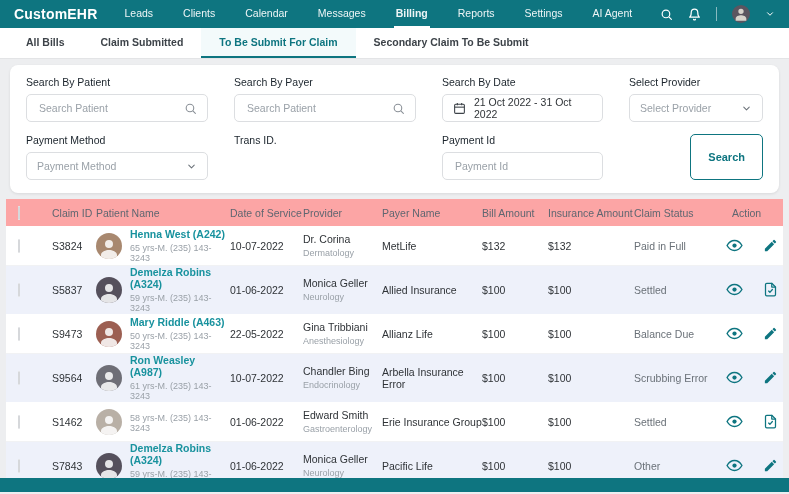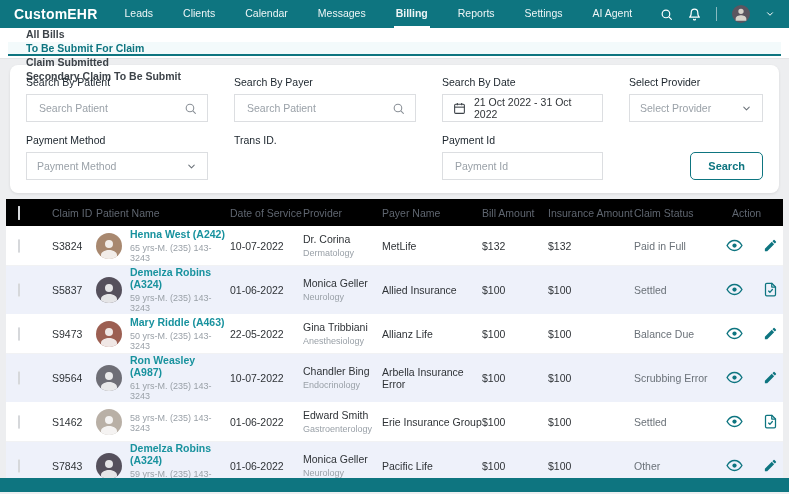--- a/index.html
+++ b/index.html
@@ -24,60 +24,60 @@
   .top-actions { display:flex; align-items:center; gap:15px; }
   .top-actions svg { display:block; }
   .top-divider { width:1px; height:14px; background:rgba(255,255,255,.5); }
   .avatar-top {
     width:18px; height:18px; border-radius:50%; background:#5b5560;
     display:flex; align-items:center; justify-content:center; overflow:hidden;
   }
   
   .tabsbar {
     background:#fff; height:31px; display:flex; align-items:stretch;
-    padding:0 8px; border-bottom:1px solid #e3e4e6;flex-direction:column;
+    padding:0 8px; border-bottom:1px solid #e3e4e6;
   }
   .tab {
     font-size:10.5px; font-weight:bold; color:#3d4349; padding:0 18px;
     display:flex; align-items:center; border-bottom:2px solid transparent; cursor:pointer; white-space:nowrap;
   }
   .tab.active { color:#0e7580; border-bottom-color:#0e7580; background:#f3fafb; }
   
   .filter-card {
     margin:6px 10px 0; background:#fff; border-radius:8px;
     box-shadow:0 1px 3px rgba(0,0,0,.09); padding:11px 16px 13px;
   }
   .filter-grid { display:grid; grid-template-columns:1fr 1fr 1fr 1fr; gap:12px 26px; }
   .f-label { font-size:10.5px; font-weight:normal; color:#1b242c; display:block; margin-bottom:6px; }
   .input {
-    height:28px; border:1px solid #dcdee1; border-radius:0; background:#fff;
+    height:28px; border:1px solid #dcdee1; border-radius:5px; background:#fff;
     display:flex; align-items:center; padding:0 10px; gap:8px; color:#9aa1a8;
   }
   .input input {
     border:none; outline:none; flex:1; font-size:10.5px; min-width:0;
     font-family:"Liberation Sans", sans-serif; color:#2f3337; background:transparent;
   }
   .input input::placeholder { color:#9aa1a8; }
   .input .ph { flex:1; font-size:10.5px; color:#9aa1a8; }
   .input .val { flex:1; font-size:10.5px; color:#2f3337; }
   .input svg { flex:none; }
-  .btn-cell { display:flex; align-items:flex-end; justify-content:flex-end; }
+  .btn-cell { display:flex; justify-content:flex-end; }
   .search-btn {
     border:1px solid #0e7580; color:#0e7580; background:#fff; font-weight:bold;
     font-size:11px; padding:7px 17px; border-radius:5px; cursor:pointer;
     font-family:"Liberation Sans", sans-serif;
   }
   
   .table-wrap { margin:6px 6px 0; background:#fff; }
   .thead, .trow {
     display:grid;
     grid-template-columns:34px 44px 134px 73px 79px 100px 66px 86px 84px 1fr;
     align-items:center; padding-left:12px; padding-right:6px;
   }
-  .thead { background:#000000; height:27px; font-size:10.5px; color:#5f6670; }
+  .thead { background:#fca5a5; height:27px; font-size:10.5px; color:#5f6670; }
   .trow { min-height:40px; border-bottom:1px solid #f1f2f4; font-size:10.5px; color:#2f3337; background:#fff; }
   .trow.alt { background:#eef1fa; border-bottom-color:#eef1fa; }
   .checkbox {
     width:15px; height:15px; border:1.5px solid #d6d8db; border-radius:3px;
     background:#fff; cursor:pointer;
   }
   .patient { display:flex; align-items:center; gap:8px; }
   .avatar {
     width:26px; height:26px; border-radius:50%; flex:none; overflow:hidden;
     display:flex; align-items:flex-end; justify-content:center;
@@ -128,22 +128,22 @@
     <span>
       <svg width="10" height="10" viewBox="0 0 24 24" fill="none" stroke="#fff" stroke-width="2.4" stroke-linecap="round" stroke-linejoin="round">
           <polyline points="6 9 12 15 18 9"></polyline>
         </svg>
     </span>
   </div>
 </div>
 
 <div class="tabsbar">
     <div class="tab">All Bills</div>
+    <div class="tab">Claim Submitted</div>
     <div class="tab active">To Be Submit For Claim</div>
-    <div class="tab">Claim Submitted</div>
     <div class="tab">Secondary Claim To Be Submit</div>
   </div>
 
 <div class="filter-card">
   <div class="filter-grid">
     <div>
       <span class="f-label">Search By Patient</span>
       <div class="input">
         <input placeholder="Search Patient" style="">
         <svg width="13" height="13" viewBox="0 0 24 24" fill="none" stroke="#8a9097" stroke-width="2" stroke-linecap="round">

